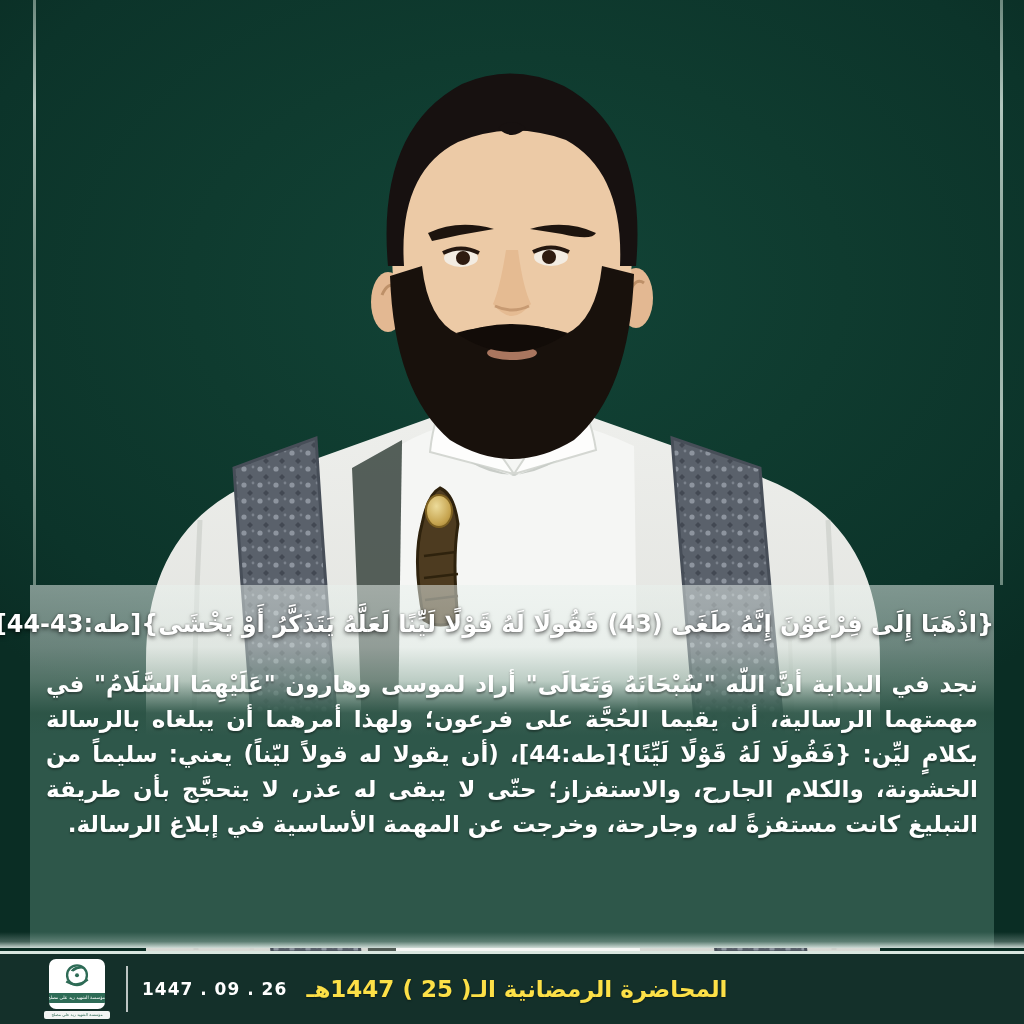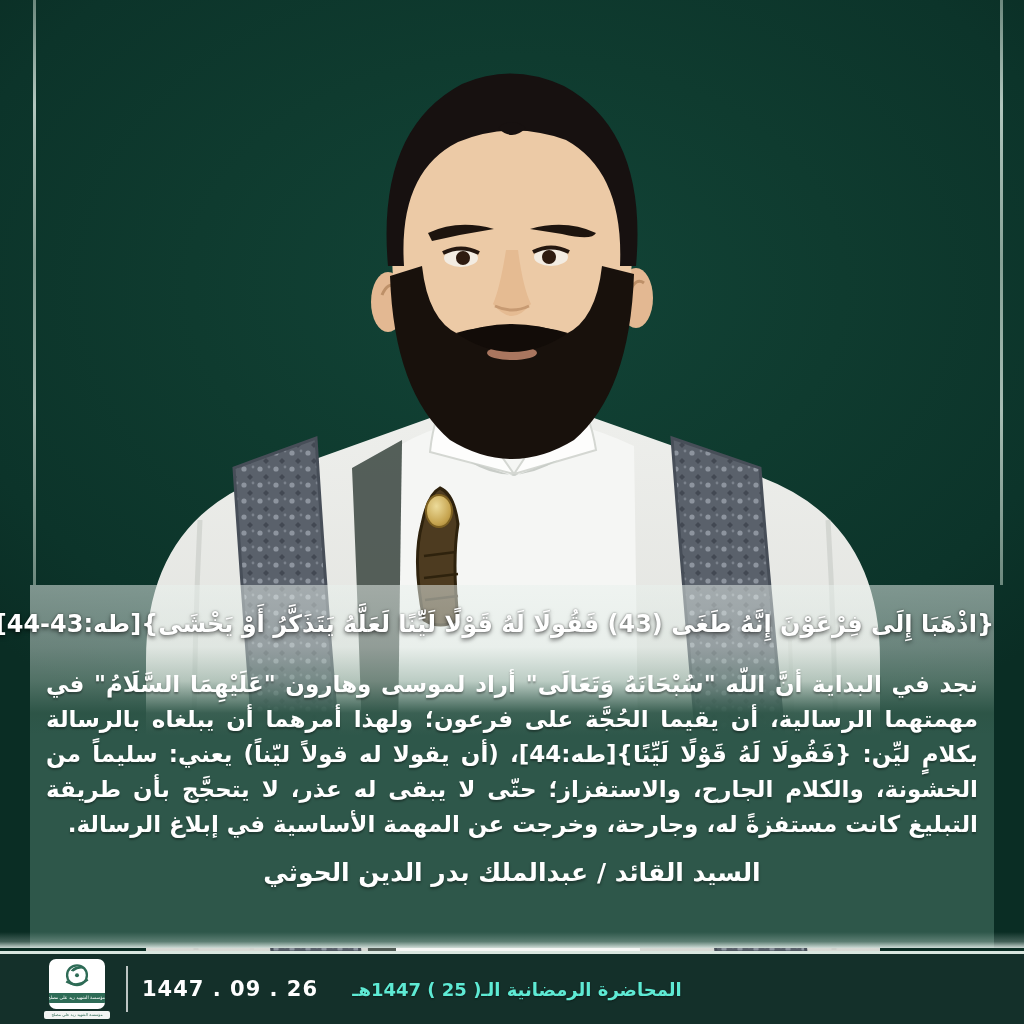--- a/index.html
+++ b/index.html
@@ -57,24 +57,24 @@
   .logo{display:flex;flex-direction:column;align-items:center;}
   .logo-box{width:56px;height:50px;background:#ffffff;border-radius:7px;overflow:hidden;
     display:flex;flex-direction:column;align-items:center;justify-content:flex-start;}
   .logo-box svg{margin-top:2px;}
   .logo-strip{width:100%;height:10px;background:#2e6b56;color:#fff;font-size:4.5px;line-height:10px;
     text-align:center;overflow:hidden;white-space:nowrap;direction:rtl;}
   .logo-subbar{margin-top:2px;width:66px;height:8px;background:#f2f5f3;border-radius:2px;
     color:#2e6b56;font-size:4px;line-height:8px;text-align:center;overflow:hidden;white-space:nowrap;direction:rtl;}
   .footer-divider{width:2px;height:46px;background:rgba(255,255,255,.72);margin:0 14px 0 16px;}
   .dates{display:flex;flex-direction:column;gap:3px;direction:ltr;}
-  .date{color:#ffffff;font-weight:bold;font-size:21px;line-height:25px;letter-spacing:1px;white-space:nowrap;}
+  .date{color:#ffffff;font-weight:bold;font-size:17px;line-height:25px;letter-spacing:1px;white-space:nowrap;}
   .footer-title{
     position:absolute;left:50%;top:50%;transform:translate(-50%,-50%);
-    color:#5eead4;font-weight:bold;font-size:18px;direction:rtl;white-space:nowrap;
+    color:#fde047;font-weight:bold;font-size:23px;direction:rtl;white-space:nowrap;
     text-shadow:0 1px 2px rgba(0,0,0,.4);
   }
 </style>
 </head>
 <body>
 
 <div class="canvas">
 
   <div class="frame-line left"></div>
   <div class="frame-line right"></div>
@@ -154,21 +154,20 @@
 
       <ellipse cx="512" cy="353" rx="25" ry="7" fill="#a9765f"></ellipse>
 
       <path d="M456,333 Q512,317 568,333 Q540,352 512,352 Q484,352 456,333 Z" fill="#120c08"></path>
     </g>
   </svg>
 
   <div class="panel">
     <div class="verse">{اذْهَبَا إِلَى فِرْعَوْنَ إِنَّهُ طَغَى (43) فَقُولَا لَهُ قَوْلًا لَيِّنًا لَعَلَّهُ يَتَذَكَّرُ أَوْ يَخْشَى}[طه:43-44]</div>
     <div class="body-text">نجد في البداية أنَّ اللّه "سُبْحَانَهُ وَتَعَالَى" أراد لموسى وهارون "عَلَيْهِمَا السَّلَامُ" في مهمتهما الرسالية، أن يقيما الحُجَّة على فرعون؛ ولهذا أمرهما أن يبلغاه بالرسالة بكلامٍ ليِّن: {فَقُولَا لَهُ قَوْلًا لَيِّنًا}[طه:44]، (أن يقولا له قولاً ليّناً) يعني: سليماً من الخشونة، والكلام الجارح، والاستفزاز؛ حتّى لا يبقى له عذر، لا يتحجَّج بأن طريقة التبليغ كانت مستفزةً له، وجارحة، وخرجت عن المهمة الأساسية في إبلاغ الرسالة.</div>
-    <div class="attribution">السيد القائد / عبدالملك بدر الدين الحوثي</div>
   </div>
 
   <div class="footer-glow"></div>
 
   <div class="footer">
     <div class="logo">
       <div class="logo-box">
         <svg width="36" height="32" viewBox="0 0 40 34" aria-hidden="true">
           <circle cx="20" cy="15" r="11" fill="none" stroke="#2e6b56" stroke-width="2.6"></circle>
           <path d="M8,22 Q20,29 32,20" fill="none" stroke="#2e6b56" stroke-width="2.4"></path>

